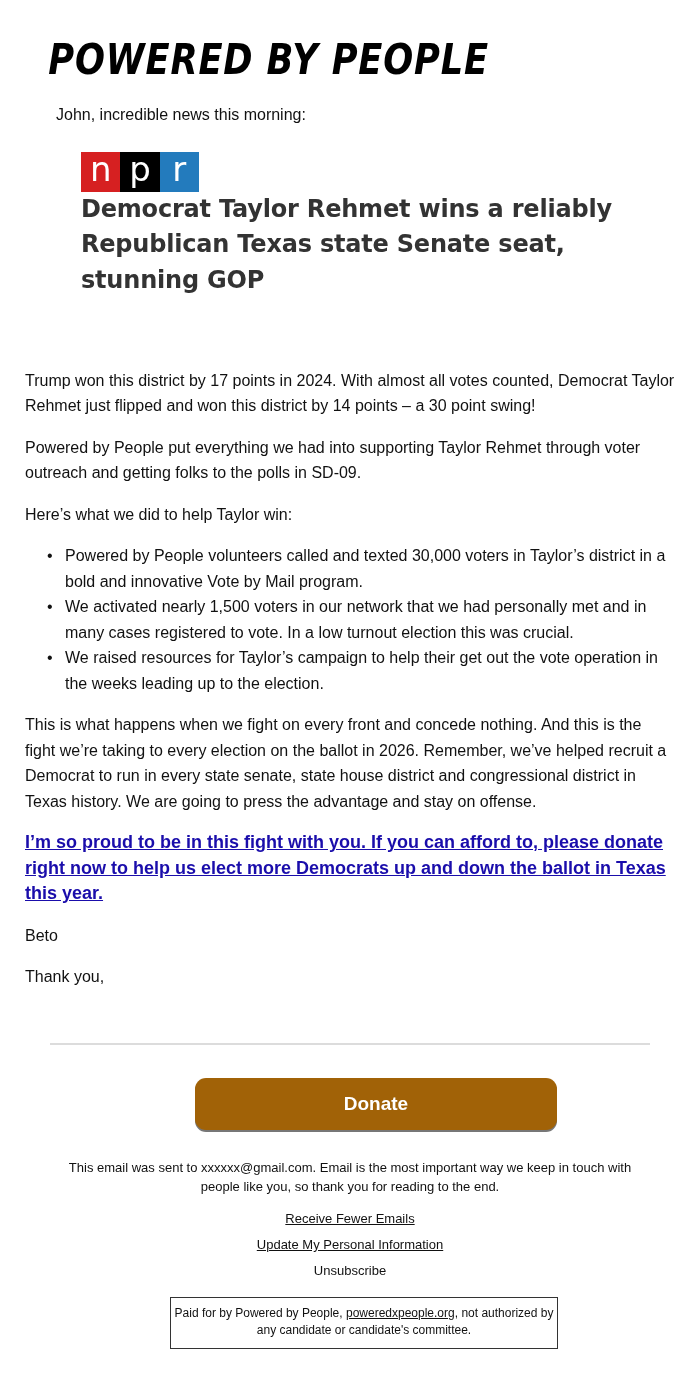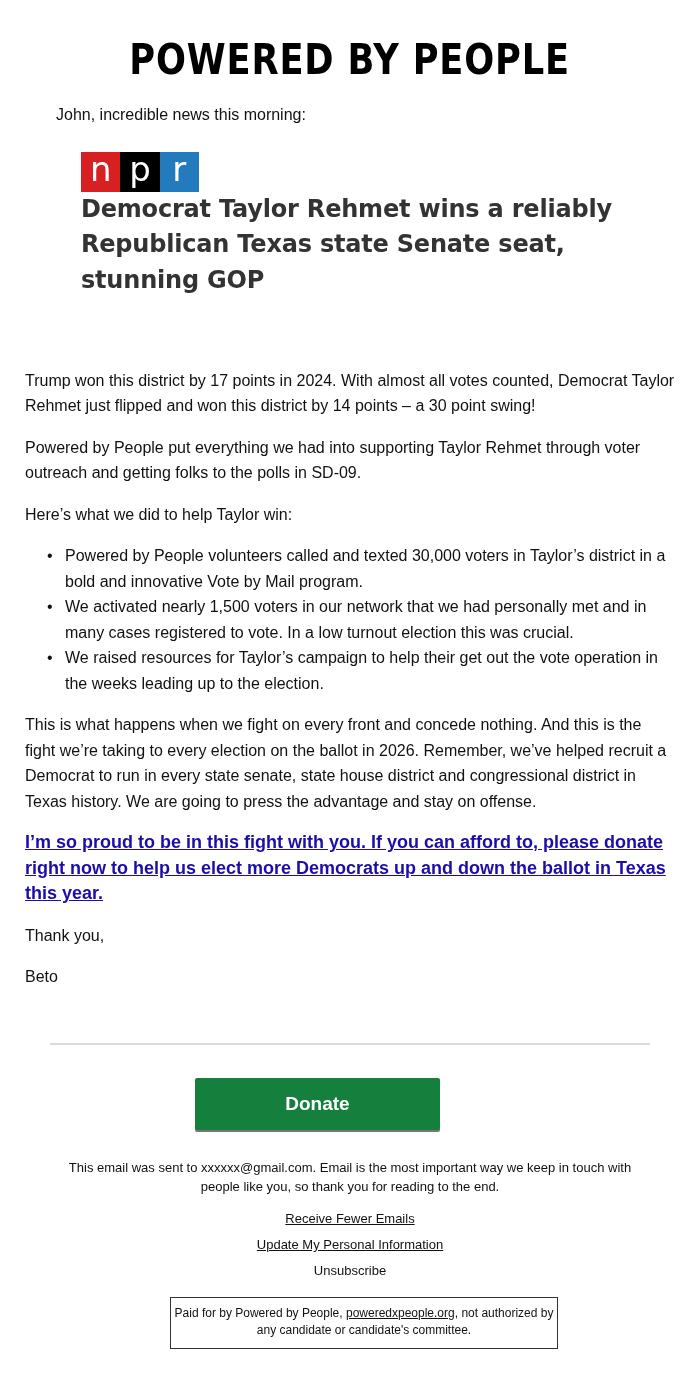--- a/index.html
+++ b/index.html
@@ -6,21 +6,21 @@
     html, body { width: 700px; background: #ffffff; }
     body {
       font-family: "Liberation Sans", sans-serif;
       color: #111111;
       position: relative;
       height: 1374px;
       overflow: hidden;
     }
     .header {
       position: absolute; left: 0; top: 30px; width: 700px;
-      text-align: center;
+      font-style: italic;
     }
     .brand {
       font-family: "DejaVu Sans", sans-serif;
       font-weight: bold;
       font-size: 43px;
       letter-spacing: 1px;
       color: #000;
       transform: scaleX(0.82);
       display: inline-block;
       line-height: 58px;
@@ -57,22 +57,22 @@
     }
     .cta {
       font-weight: bold; color: #1a0dab; text-decoration: underline;
       font-size: 18px; line-height: 25.5px; display: block; margin-bottom: 16px;
     }
     .divider {
       position: absolute; left: 50px; top: 1043px; width: 600px; height: 2px;
       background: #dcdcdc;
     }
     .donate-btn {
-      position: absolute; left: 195px; top: 1078px; width: 245px; height: 52px;
-      background: #15803d; color: #fff; border-radius: 2px;
+      position: absolute; left: 195px; top: 1078px; width: 362px; height: 52px;
+      background: #a16207; color: #fff; border-radius: 11px;
       box-shadow: 0 2px 0 #777;
       font-weight: bold; font-size: 19px;
       display: flex; align-items: center; justify-content: center;
       cursor: pointer;
     }
     .footer {
       position: absolute; left: 50px; top: 1158px; width: 600px;
       text-align: center; font-size: 13px; line-height: 19px; color: #111;
     }
     .footer .sent { margin-bottom: 13px; }
@@ -114,22 +114,22 @@
   <ul class="bullets">
     <li>Powered by People volunteers called and texted 30,000 voters in Taylor’s district in a bold and innovative Vote by Mail program.</li>
     <li>We activated nearly 1,500 voters in our network that we had personally met and in many cases registered to vote. In a low turnout election this was crucial.</li>
     <li>We raised resources for Taylor’s campaign to help their get out the vote operation in the weeks leading up to the election.</li>
   </ul>
 
   <p>This is what happens when we fight on every front and concede nothing. And this is the fight we’re taking to every election on the ballot in 2026. Remember, we’ve helped recruit a Democrat to run in every state senate, state house district and congressional district in Texas history. We are going to press the advantage and stay on offense.</p>
 
   <a class="cta" href="#">I’m so proud to be in this fight with you. If you can afford to, please donate right now to help us elect more Democrats up and down the ballot in Texas this year.</a>
 
+  <p>Beto</p>
   <p>Thank you,</p>
-  <p>Beto</p>
 </div>
 
 <div class="divider"></div>
 
 <div class="donate-btn">Donate</div>
 
 <div class="footer">
   <p class="sent">This email was sent to xxxxxx@gmail.com. Email is the most important way we keep in touch with people like you, so thank you for reading to the end.</p>
   <a href="#">Receive Fewer Emails</a>
   <a href="#">Update My Personal Information</a>

